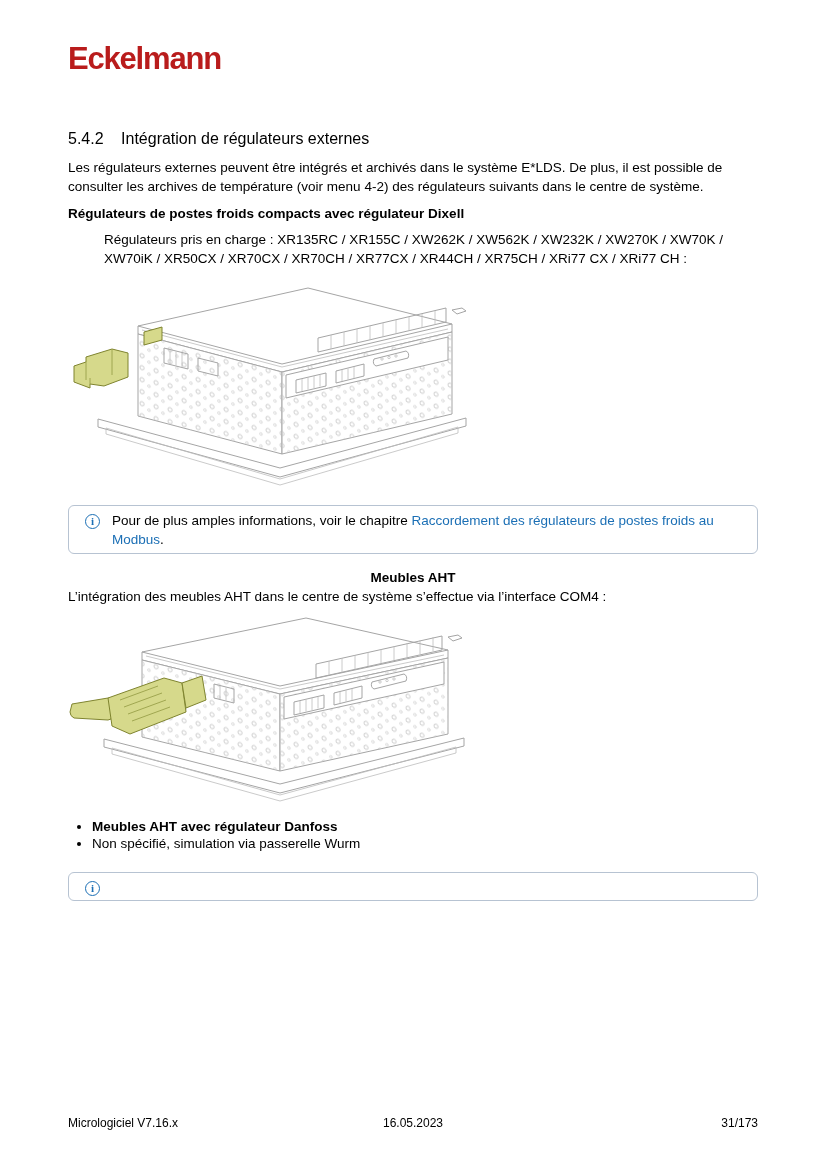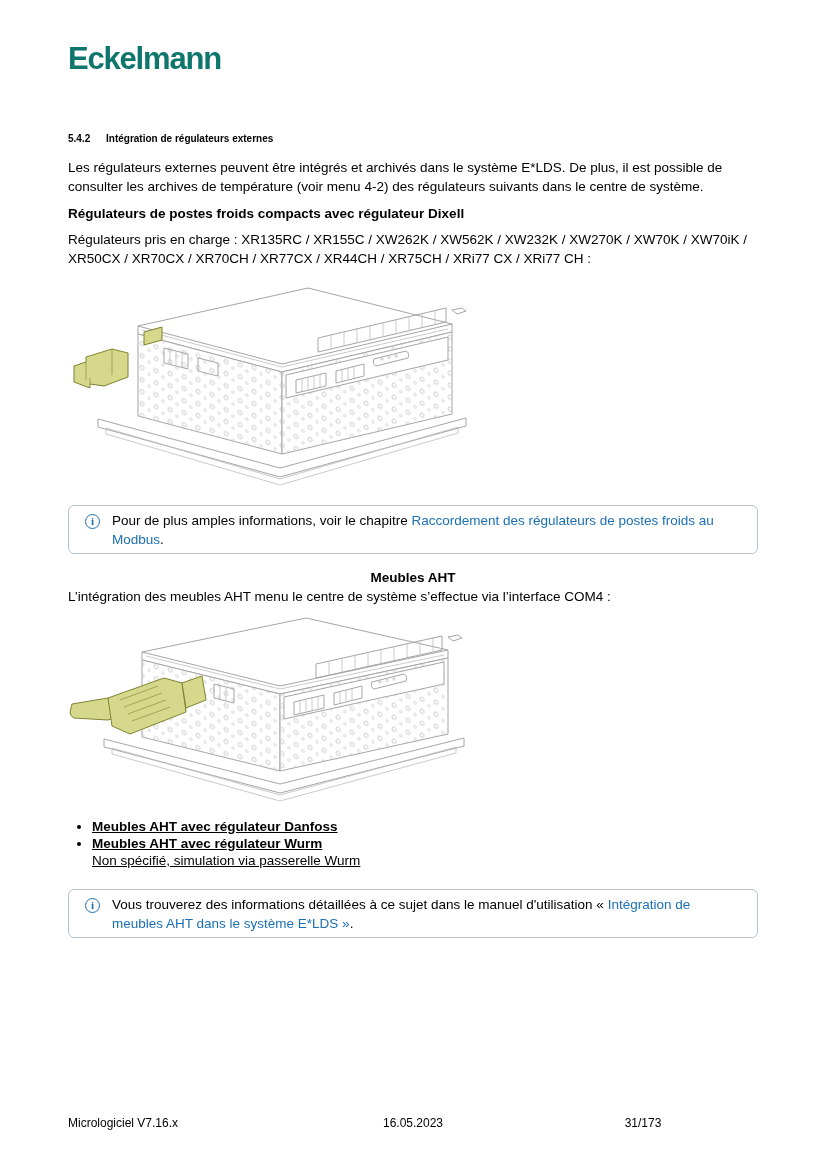--- a/index.html
+++ b/index.html
@@ -1,53 +1,53 @@
 <!DOCTYPE html>
 <html><head>
 <meta charset="utf-8">
 <style>
   html,body{margin:0;padding:0;background:#fff;}
   .page{
     position:relative;width:827px;height:1169px;background:#fff;overflow:hidden;
     font-family:"Liberation Sans",sans-serif;font-size:13.5px;line-height:19px;color:#000;
   }
   .content{position:absolute;left:68px;top:0;width:690px;}
-  .logo{margin:42px 0 0;font-size:31px;line-height:33px;font-weight:bold;color:#0f766e;letter-spacing:-1.2px;}
-  .section-heading{margin:55px 0 0;font-size:10px;line-height:18px;font-weight:bold;}
+  .logo{margin:42px 0 0;font-size:31px;line-height:33px;font-weight:bold;color:#b91c1c;letter-spacing:-1.2px;}
+  .section-heading{margin:55px 0 0;font-size:16px;line-height:18px;font-weight:normal;}
   .section-heading .num{margin-right:13px;}
   p{margin:0;}
   .intro{margin-top:10px;}
   .subhead{margin-top:8px;font-weight:bold;}
-  .supported{margin-top:7px;}
+  .supported{margin-top:7px;margin-left:36px;}
   figure{margin:8px 0 0;padding:0;width:402px;}
   figure.fig2{margin-top:2px;}
   .infobox{
     margin-top:12px;border:1px solid #b7c3d2;border-radius:6px;
     padding:5px 18px 4px 16px;display:flex;gap:12px;box-sizing:border-box;
   }
   .infobox.second{margin-top:20px;}
   .info-icon{
     flex:0 0 auto;margin-top:3px;width:15px;height:15px;box-sizing:border-box;
     border:1.5px solid #1b6fb5;border-radius:50%;color:#1b6fb5;
     font-family:"Liberation Serif",serif;font-size:11px;line-height:12px;
     text-align:center;font-weight:bold;
   }
   .link{color:#1b6fb5;text-decoration:none;cursor:pointer;}
   .aht-head{margin-top:14px;font-weight:bold;text-align:center;}
-  ul.bullets{margin:10px 0 0;padding:0 0 0 24px;list-style:disc;text-decoration:underline;}
+  ul.bullets{margin:10px 0 0;padding:0 0 0 24px;list-style:disc;}
   ul.bullets li{line-height:17px;}
   ul.bullets li + li{margin-top:0;}
   .b-title{font-weight:bold;}
   .footer{
     position:absolute;left:68px;top:1116px;width:690px;
     font-size:12px;line-height:15px;display:flex;
   }
   .footer span{flex:1;}
   .footer .c{text-align:center;}
-  .footer .r{text-align:center;}
+  .footer .r{text-align:right;}
   svg .ln{fill:none;stroke:#a5a5a5;stroke-width:1;}
   svg .ln2{fill:none;stroke:#bdbdbd;stroke-width:0.8;}
   svg .face{fill:#ffffff;stroke:#a5a5a5;stroke-width:1;}
   svg .yellow{fill:#d6d98b;stroke:#7f842f;stroke-width:1;}
 </style>
 </head>
 <body>
 
 <div class="page">
   <div class="content">
@@ -112,21 +112,21 @@
         <path fill="none" stroke="#9aa04a" stroke-width="0.9" d="M18 86 L18 104 M44 73 L44 99 M22 108 L22 102"></path>
       </svg>
     </figure>
 
     <div class="infobox">
       <div class="info-icon">i</div>
       <p><span>Pour de plus amples informations, voir le chapitre </span><a class="link">Raccordement des régulateurs de postes froids au Modbus</a><span>.</span></p>
     </div>
 
     <p class="aht-head">Meubles AHT</p>
-    <p>L’intégration des meubles AHT menu le centre de système s’effectue via l’interface COM4 :</p>
+    <p>L’intégration des meubles AHT dans le centre de système s’effectue via l’interface COM4 :</p>
 
     <figure class="fig2">
       <svg width="402" height="195" viewBox="0 0 402 195">
         <defs>
           <pattern id="holes2" width="14" height="12" patternUnits="userSpaceOnUse" patternTransform="skewY(12)">
             <circle cx="4" cy="4" r="2.1" fill="none" stroke="#c6c6c6" stroke-width="0.9"></circle>
             <circle cx="11" cy="9" r="1.3" fill="none" stroke="#d0d0d0" stroke-width="0.8"></circle>
           </pattern>
         </defs>
 
@@ -165,28 +165,26 @@
         <path fill="none" stroke="#9aa04a" stroke-width="0.9" d="M52 92 L90 78 M56 99 L94 85 M60 106 L98 92 M64 113 L102 99"></path>
         <path class="yellow" d="M114 75 L134 68 L138 92 L118 100 Z"></path>
       </svg>
     </figure>
 
     <ul class="bullets">
       <li>
         <div class="b-title">Meubles AHT avec régulateur Danfoss</div>
       </li>
       <li>
-        <div class="b-title">Meubles AHT avec régulateur Wurm</div>
         <div>Non spécifié, simulation via passerelle Wurm</div>
       </li>
     </ul>
 
     <div class="infobox second">
       <div class="info-icon">i</div>
-      <p><span>Vous trouverez des informations détaillées à ce sujet dans le manuel d'utilisation « </span><a class="link">Intégration de meubles AHT dans le système E*LDS »</a><span>.</span></p>
     </div>
 
   </div>
 
   <div class="footer">
     <span>Micrologiciel V7.16.x</span>
     <span class="c">16.05.2023</span>
     <span class="r">31/173</span>
   </div>
 </div>

